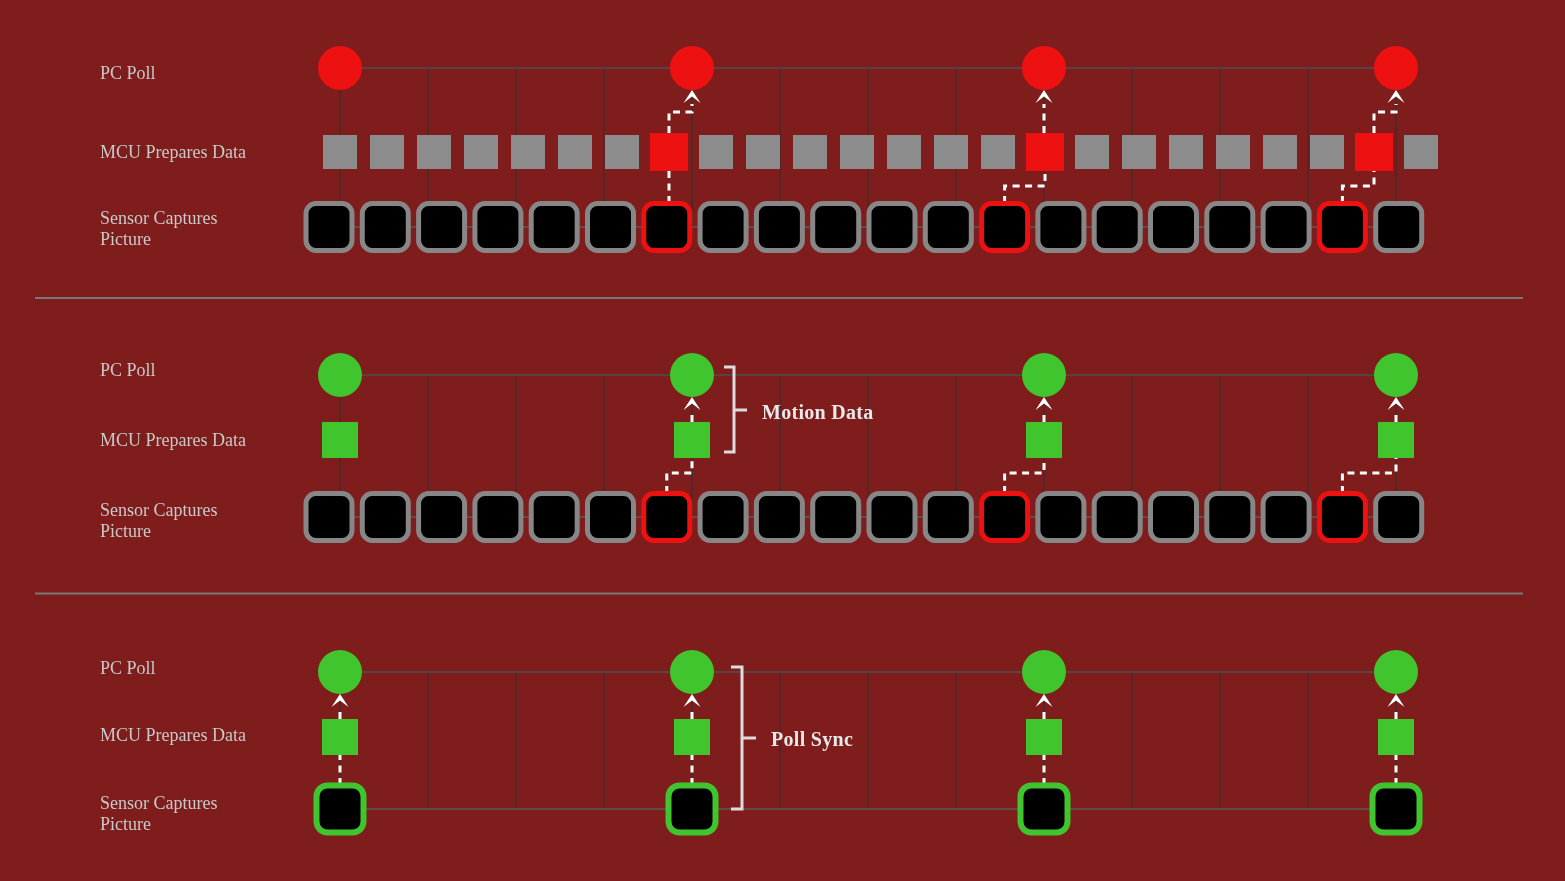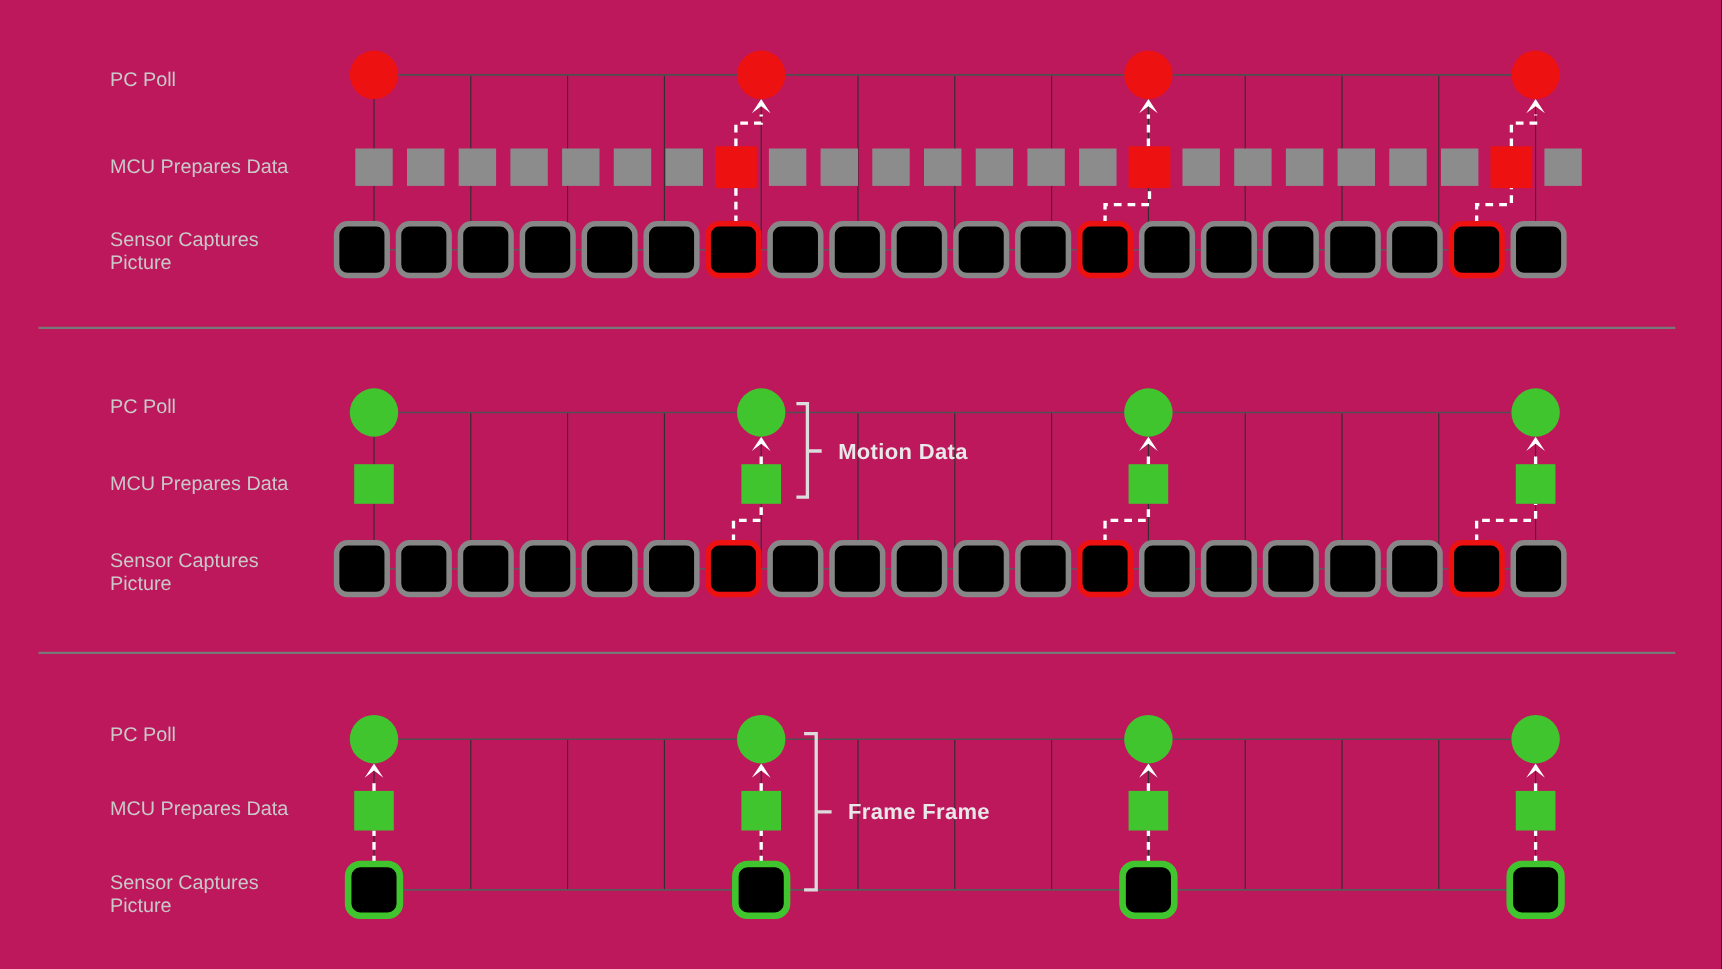--- a/index.html
+++ b/index.html
@@ -1,21 +1,21 @@
 <!DOCTYPE html>
 <html><head>
 <meta charset="utf-8">
 <style>
   html,body{margin:0;padding:0;background:#000;}
   .stage{
     position:relative;
     width:1565px;height:881px;
-    background:#be185d;
+    background:#7f1d1d;
     overflow:hidden;
-    font-family:Liberation Sans, sans-serif;
+    font-family:Liberation Serif, serif;
   }
   .stage svg{position:absolute;left:0;top:0;}
   .row-label{
     position:absolute;
     left:100px;
     transform:translateY(-50%);
     color:#c9c9c9;
     font-size:18px;
     line-height:21px;
     white-space:nowrap;
@@ -214,15 +214,15 @@
   <div class="row-label" style="top:440px">MCU Prepares Data</div>
   <div class="row-label" style="top:510px">Sensor Captures</div>
   <div class="row-label" style="top:531px">Picture</div>
 
   <div class="row-label" style="top:668px">PC Poll</div>
   <div class="row-label" style="top:735px">MCU Prepares Data</div>
   <div class="row-label" style="top:803px">Sensor Captures</div>
   <div class="row-label" style="top:824px">Picture</div>
 
   <div class="sync-label" style="left:762px;top:412px">Motion Data</div>
-  <div class="sync-label" style="left:771px;top:739px">Frame Frame</div>
+  <div class="sync-label" style="left:771px;top:739px">Poll Sync</div>
 
 </div>
 
 </body></html>

